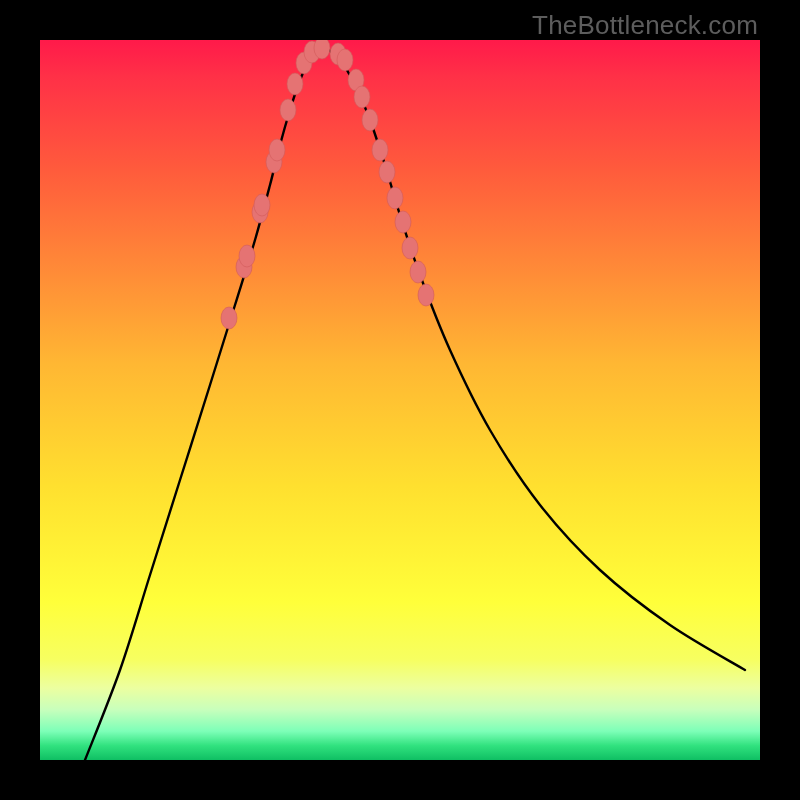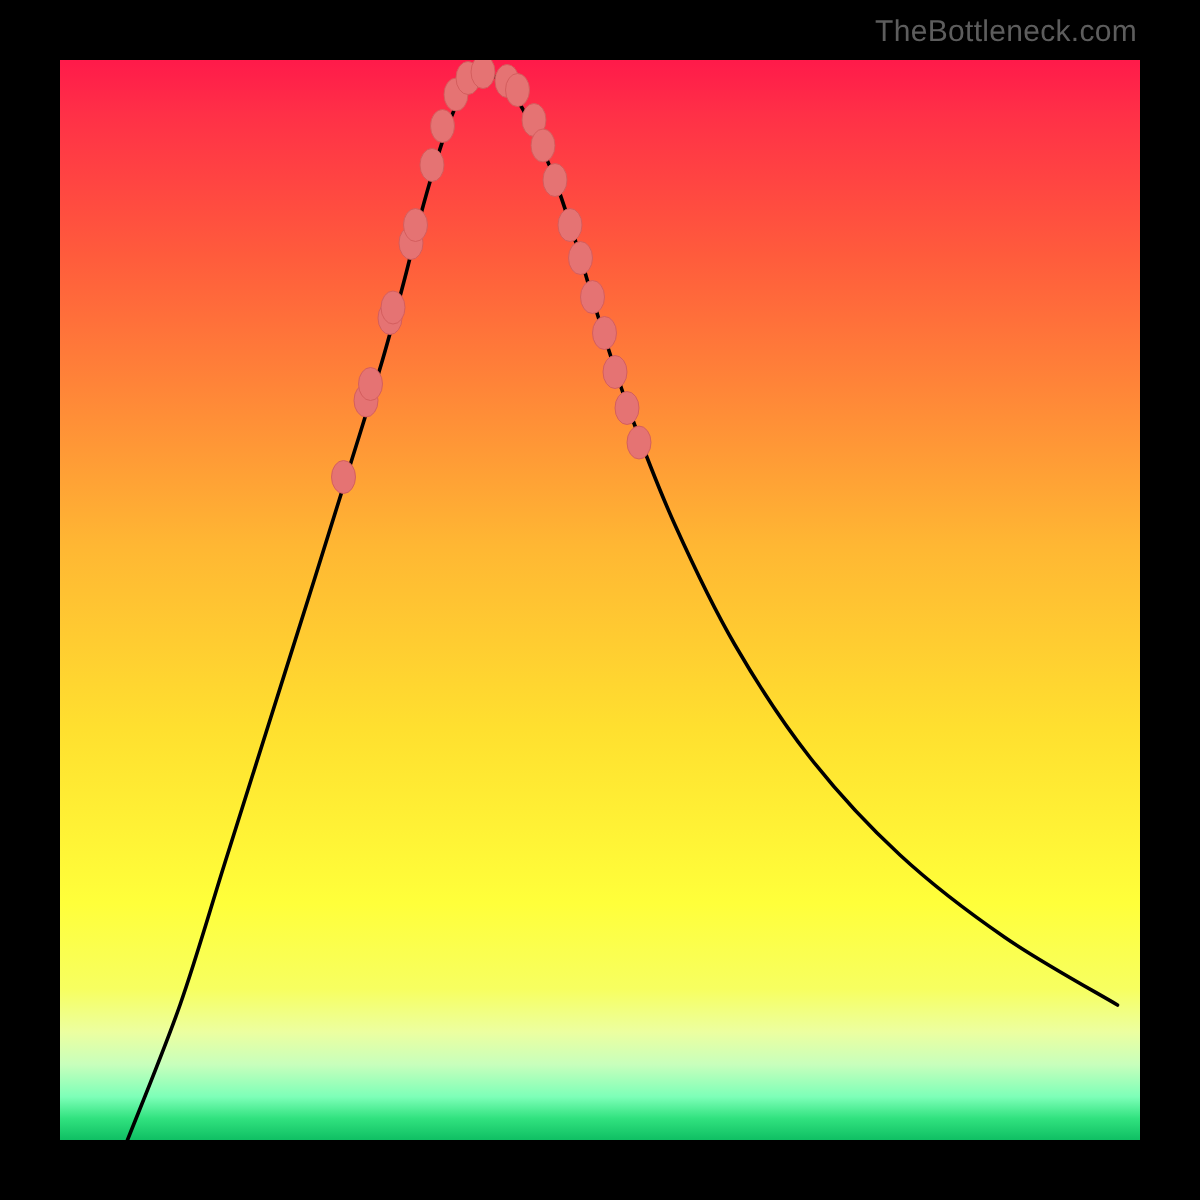--- a/index.html
+++ b/index.html
@@ -30,21 +30,21 @@
       #7dffb8 96%,
       #31e27f 98%,
       #0fbf63 100%
     );
   }
   .watermark {
     position: absolute;
     top: 10px;
     right: 42px;
     color: #5d5d5d;
-    font-size: 20px;
+    font-size: 26px;
     letter-spacing: 0.2px;
     font-weight: 500;
   }
   svg.curve {
     position: absolute;
     left: 0;
     top: 0;
     width: 720px;
     height: 720px;
   }

